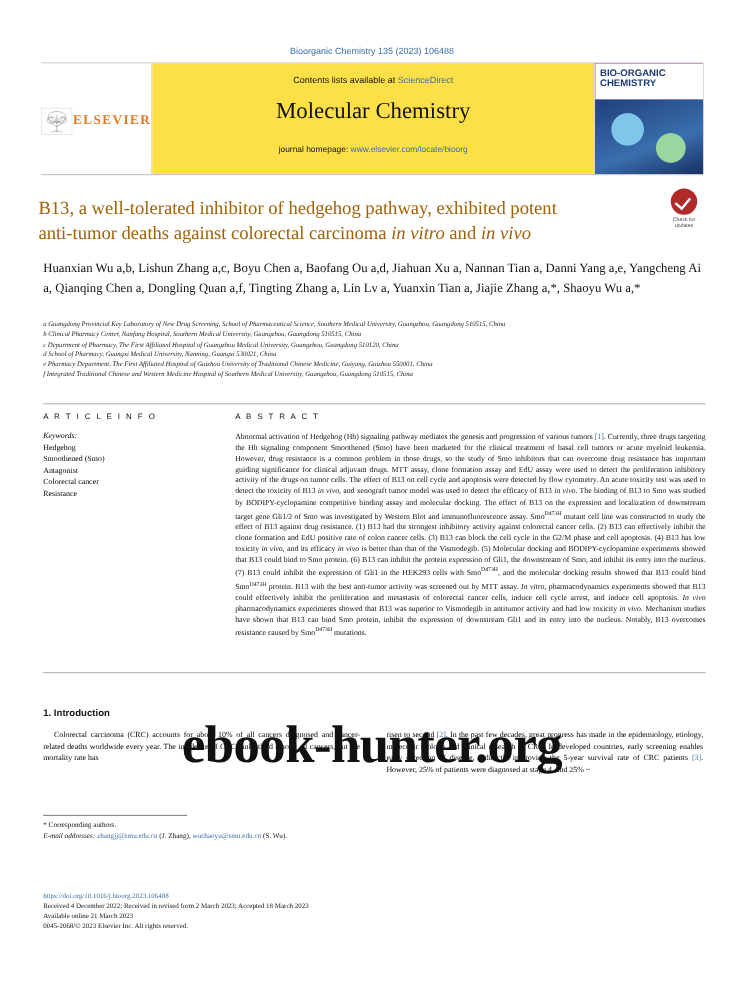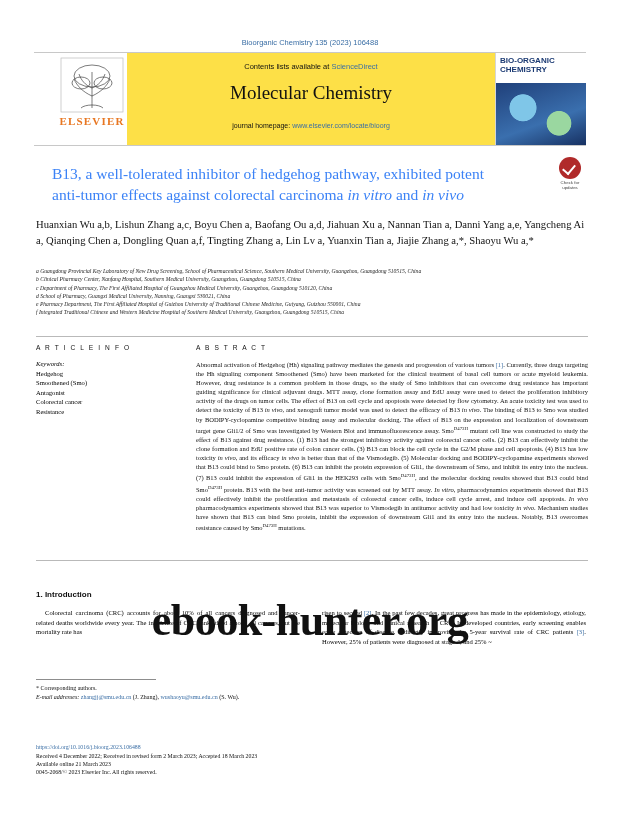--- a/index.html
+++ b/index.html
@@ -20,23 +20,23 @@
   }
 
   
   .masthead{
     position:absolute;top:52px;left:34px;width:552px;height:92px;
     border-top:1px solid #c8c8c8;border-bottom:1px solid #c8c8c8;
     background:#ffffff;
   }
   .mast-inner{position:relative;width:100%;height:100%;}
   .elsevier-box{
-    position:absolute;left:12px;top:0;width:92px;height:92px;
+    position:absolute;left:0;top:0;width:92px;height:92px;
     border-right:1px solid #d5d5d5;
-    display:flex;flex-direction:column;align-items:center;justify-content:flex-start;
+    display:flex;align-items:center;justify-content:flex-start;
     background:#fff;
   }
   .tree{width:66px;height:58px;margin-top:3px;}
   .elsevier-word{
     font-family:"Liberation Serif", serif;font-size:11px;letter-spacing:1.2px;
     color:#e87722;font-weight:bold;margin-top:1px;
   }
   .mast-center{
     position:absolute;left:93px;top:0;width:368px;height:92px;
     background:#fde047;text-align:center;
@@ -54,22 +54,22 @@
     height:30px;background:#fff;color:#1b3a73;font-family:"Liberation Sans", sans-serif;
     font-size:8px;font-weight:bold;line-height:9px;padding:3px 3px 0 4px;box-sizing:border-box;
   }
   .cover-img{height:62px;background:
      radial-gradient(circle at 30% 40%, #7fc6e8 0 18%, transparent 19%),
      radial-gradient(circle at 70% 65%, #9ad7a0 0 16%, transparent 17%),
      linear-gradient(160deg,#20407a,#3a6fae 60%,#173162);}
 
   
   .title{
-    position:absolute;left:52px;top:163px;width:500px;
-    font-size:15.5px;line-height:21px;color:#3b82f6;
+    position:absolute;left:32px;top:163px;width:500px;
+    font-size:15.5px;line-height:21px;color:#a16207;
   }
   .title i{font-style:italic;}
   .crossmark{
     position:absolute;right:36px;top:157px;width:28px;height:32px;
     text-align:center;
   }
   .cm-circle{
     width:22px;height:22px;border-radius:50%;background:#b02a2a;margin:0 auto;
     position:relative;
   }
@@ -177,21 +177,21 @@
     </div>
   </div>
 
   <div class="crossmark">
     <div class="cm-circle"></div>
     <div class="cm-label">Check for updates</div>
   </div>
 
   <div class="title">
     <span>B13, a well-tolerated inhibitor of hedgehog pathway, exhibited potent</span><br>
-    <span>anti-tumor effects against colorectal carcinoma </span><i>in vitro</i><span> and </span><i>in vivo</i>
+    <span>anti-tumor deaths against colorectal carcinoma </span><i>in vitro</i><span> and </span><i>in vivo</i>
   </div>
 
   <div class="authors">Huanxian Wu a,b, Lishun Zhang a,c, Boyu Chen a, Baofang Ou a,d, Jiahuan Xu a, Nannan Tian a, Danni Yang a,e, Yangcheng Ai a, Qianqing Chen a, Dongling Quan a,f, Tingting Zhang a, Lin Lv a, Yuanxin Tian a, Jiajie Zhang a,*, Shaoyu Wu a,*</div>
 
   <div class="affils">
     <div>a Guangdong Provincial Key Laboratory of New Drug Screening, School of Pharmaceutical Science, Southern Medical University, Guangzhou, Guangdong 510515, China</div>
     <div>b Clinical Pharmacy Center, Nanfang Hospital, Southern Medical University, Guangzhou, Guangdong 510515, China</div>
     <div>c Department of Pharmacy, The First Affiliated Hospital of Guangzhou Medical University, Guangzhou, Guangdong 510120, China</div>
     <div>d School of Pharmacy, Guangxi Medical University, Nanning, Guangxi 530021, China</div>
     <div>e Pharmacy Department, The First Affiliated Hospital of Guizhou University of Traditional Chinese Medicine, Guiyang, Guizhou 550001, China</div>

